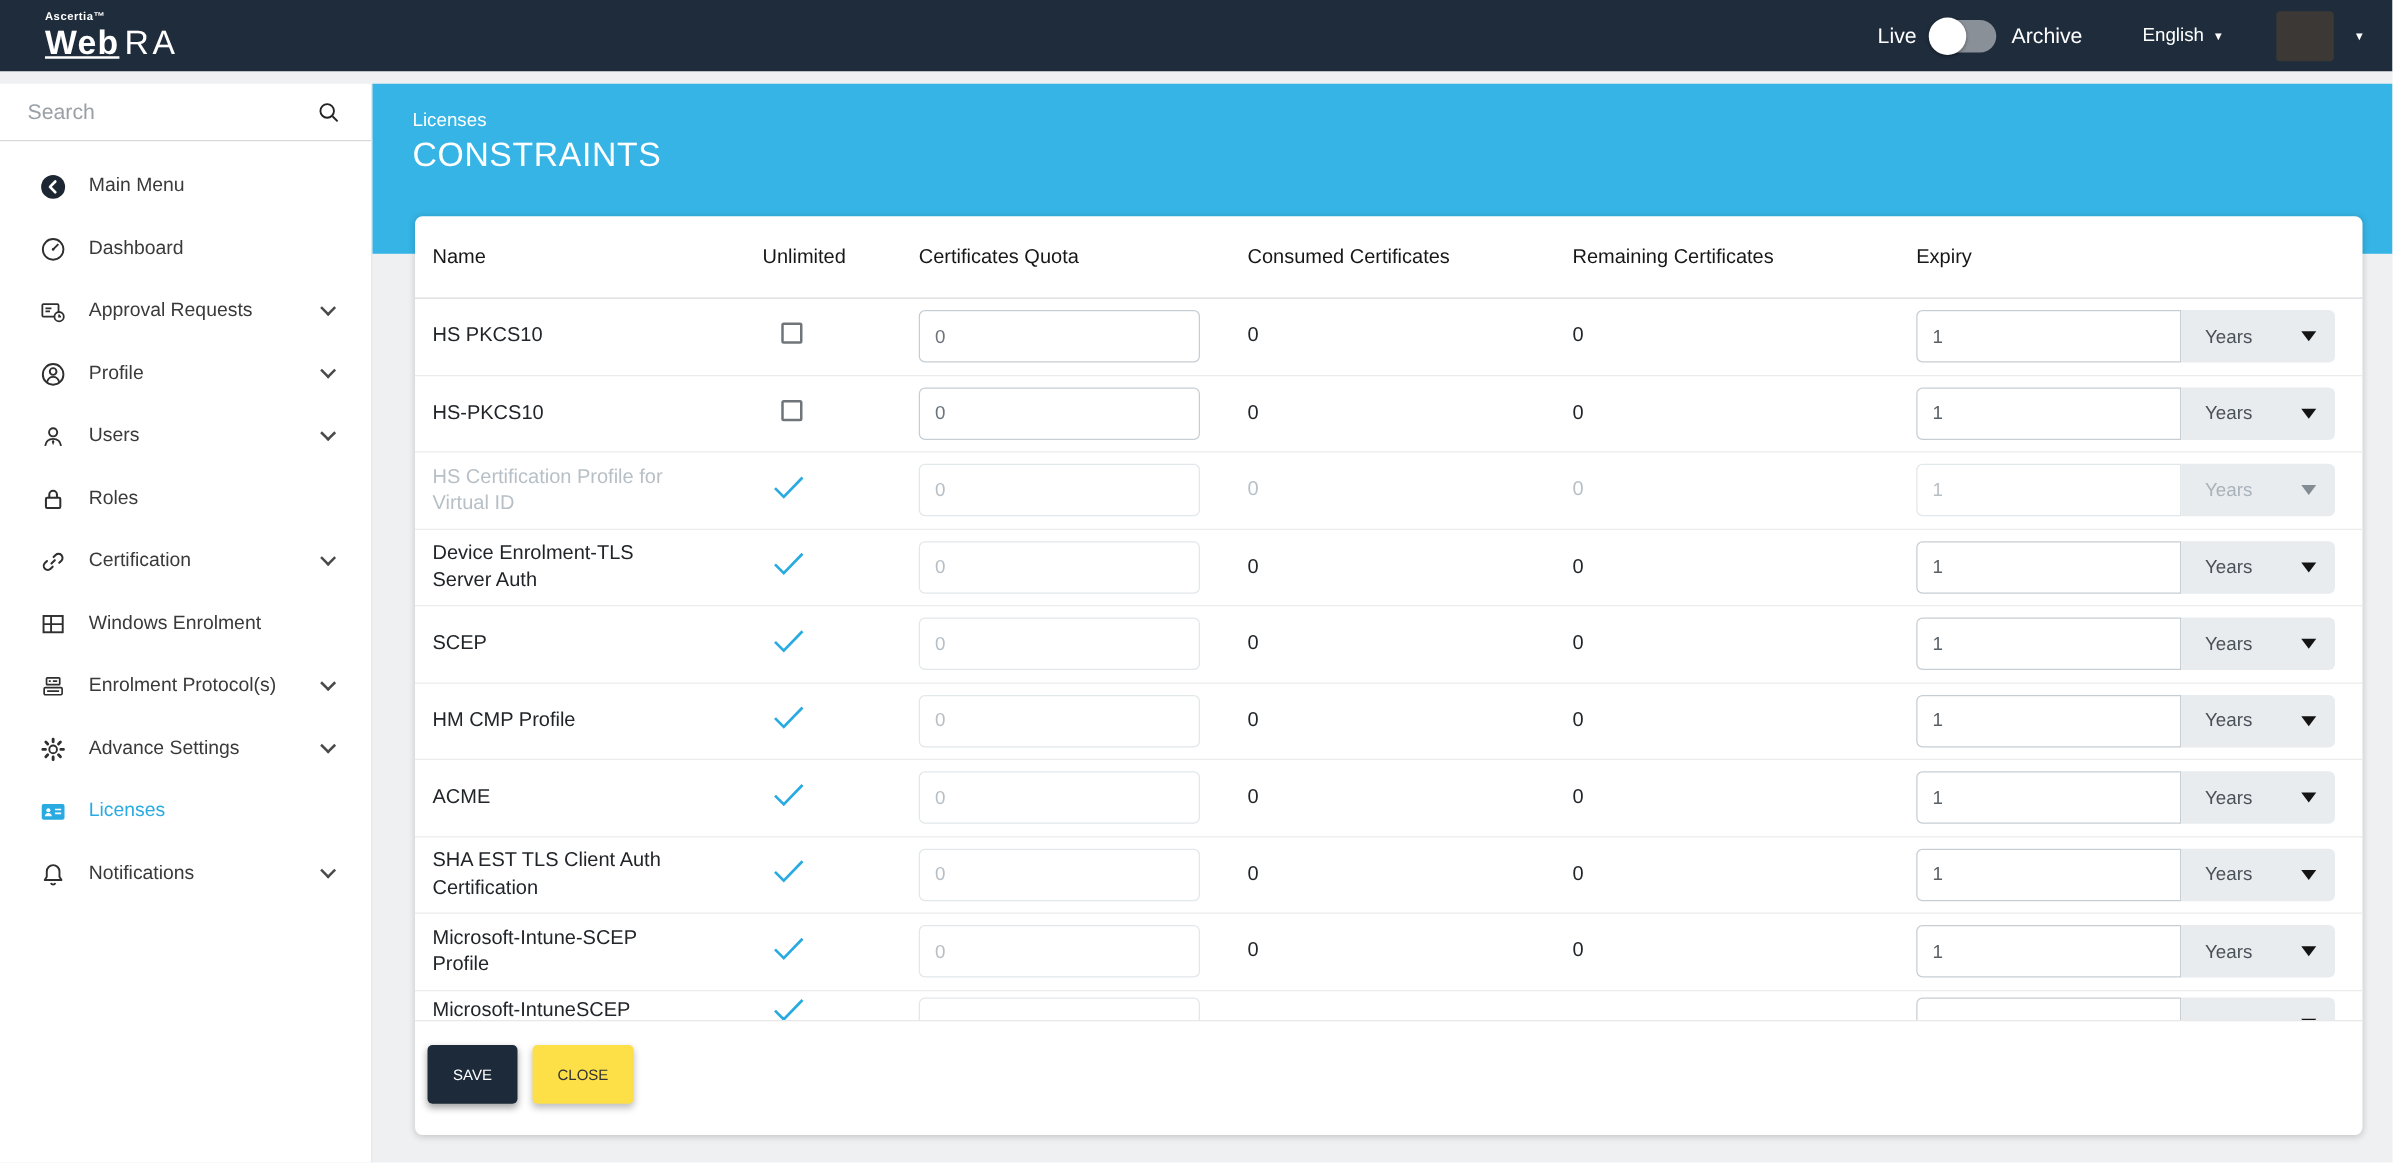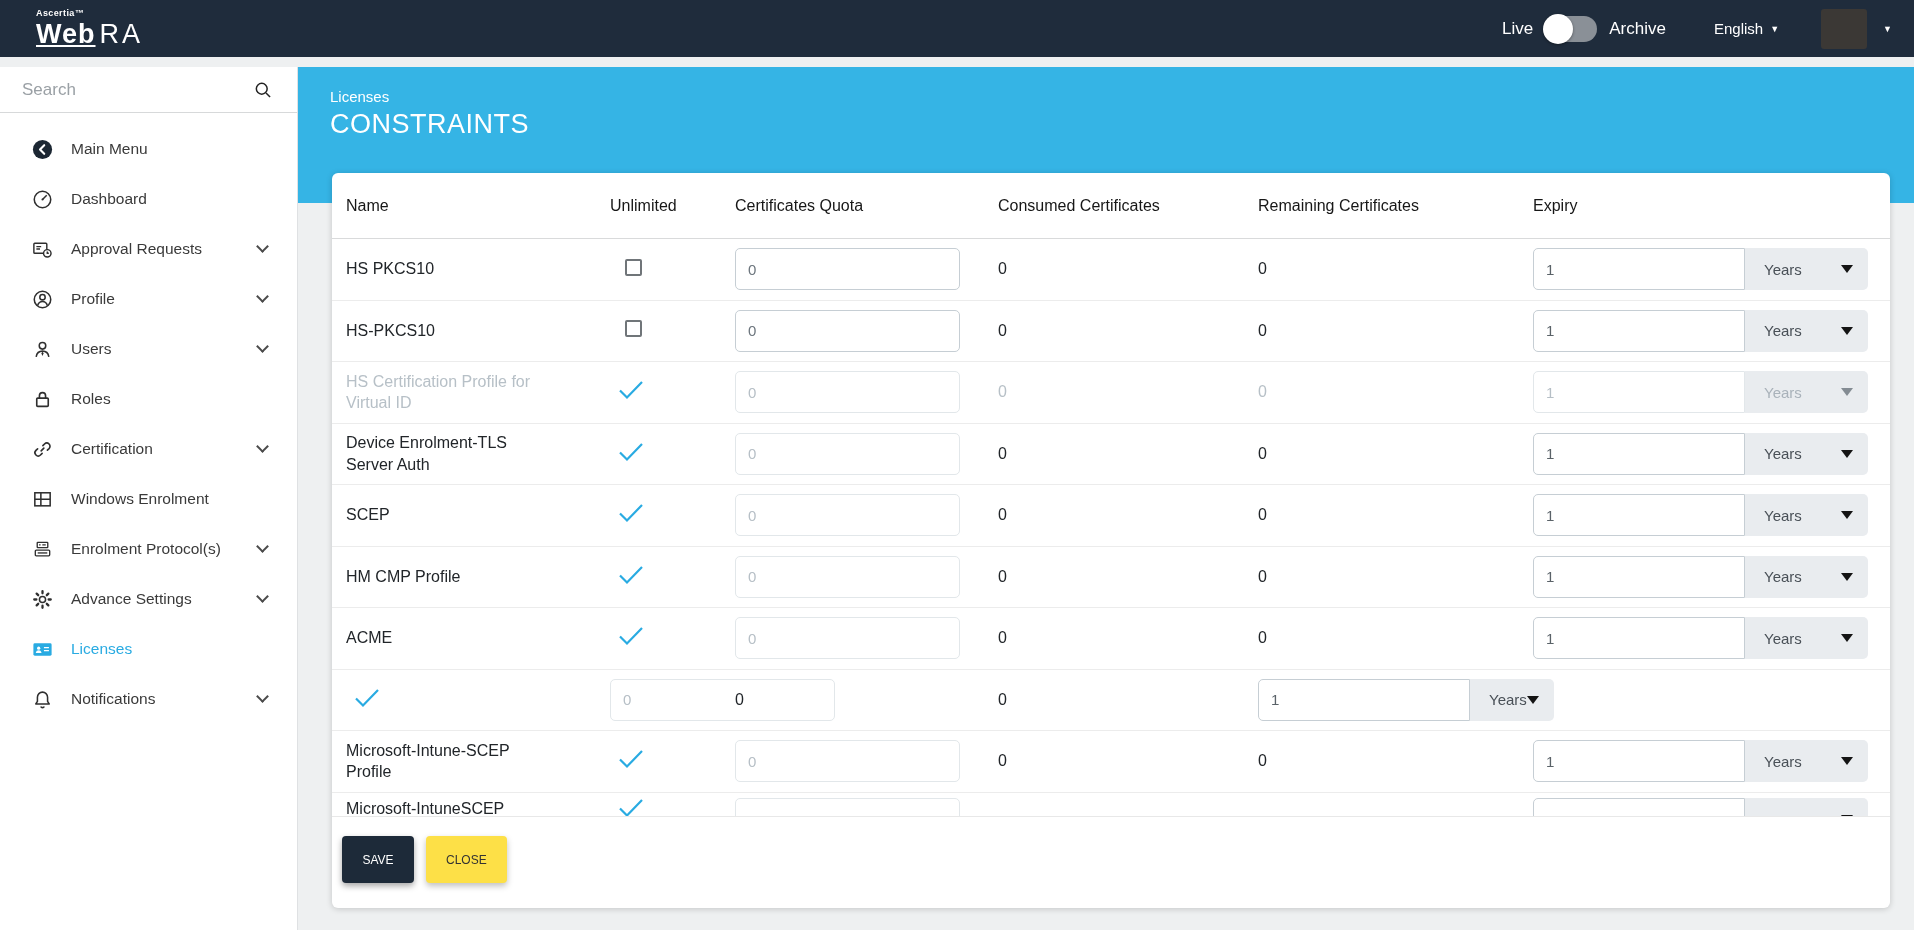--- a/index.html
+++ b/index.html
@@ -497,20 +497,21 @@
         <input class="einput" value="1" style="">
         <div class="eselect">
           <span class="eval">Years</span>
           <span class="tri"></span>
         </div>
       </div>
     </div>
   </div>
 
   <div class="trow grid-cols">
+    <div class="cell name">SHA EST TLS Client Auth Certification</div>
     <div class="cell unlimited">
       
       <span class="checkmark">
             <svg id="icon-check" viewBox="0 0 26 20" width="26" height="20">
               <path d="M2 10.5 L9 17.5 L24 2" fill="none" stroke="#29abe2" stroke-width="2.2"></path>
             </svg>
           </span>
     </div>
     <div class="cell quota">
       <input class="qinput disabled" value="0" style="">

